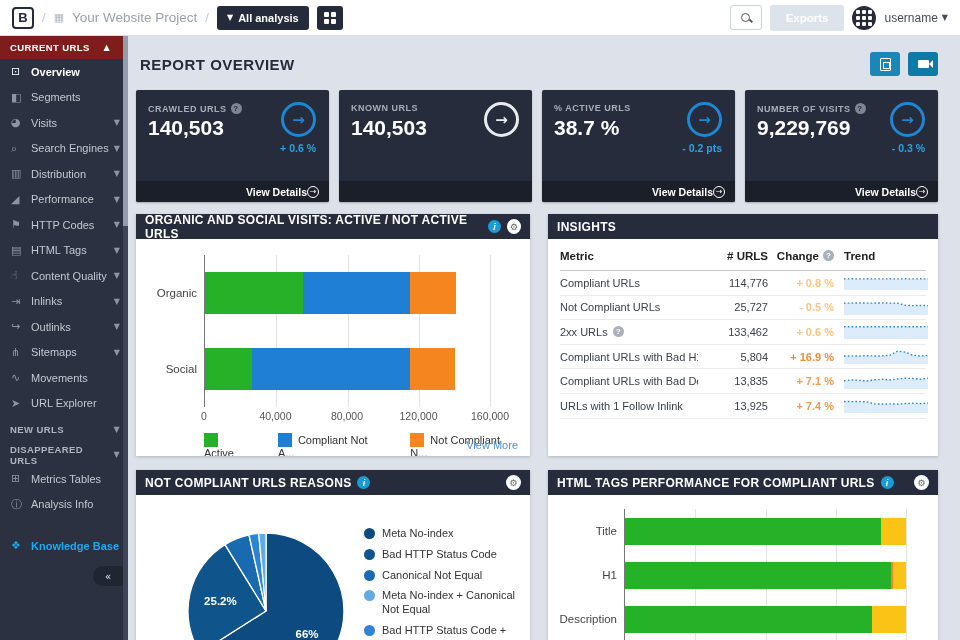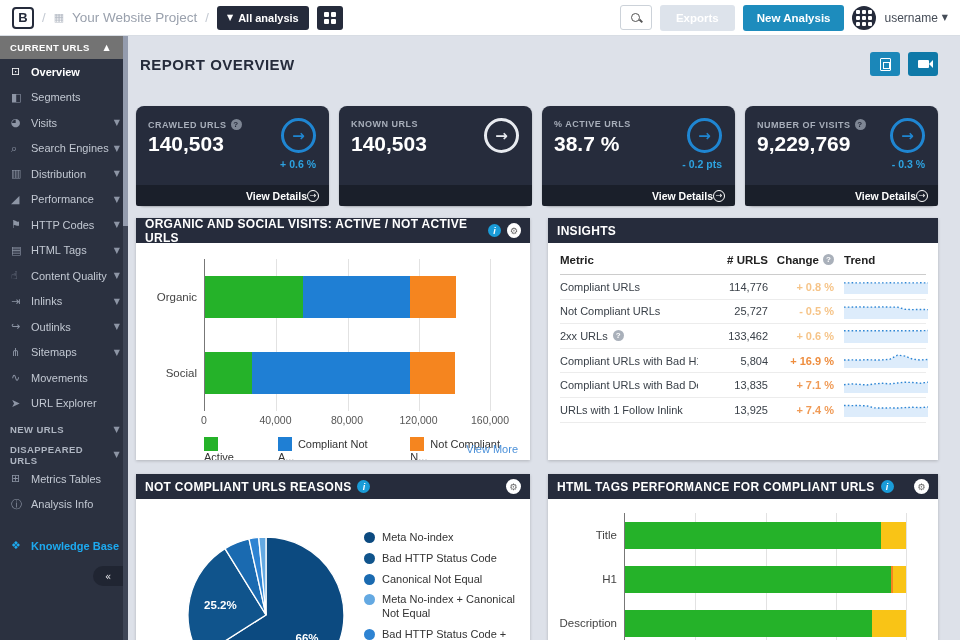--- a/index.html
+++ b/index.html
@@ -34,21 +34,21 @@
   .avatar { width:24px; height:24px; border-radius:50%; background:#252b3b; display:grid;
             grid-template-columns:4px 4px 4px; grid-gap:2px; align-content:center; justify-content:center; }
   .avatar i { width:4px; height:4px; background:#fff; border-radius:1px; }
   .username { font-size:12px; color:#454c57; display:flex; align-items:center; gap:4px; cursor:pointer; }
   .username .car { font-size:8px; color:#454c57; }
 
   
   .sidebar { position:absolute; top:36px; left:0; width:128px; height:604px; background:#2b3140; z-index:20; }
   .sb-scroll { position:absolute; right:0; top:0; width:5px; height:100%; background:#3e4556; }
   .sb-scroll i { position:absolute; top:0; right:0; width:5px; height:190px; background:#949cae; display:block; }
-  .sb-sec-active { height:23px; background:#737373; color:#fff; font-size:9.5px; font-weight:bold;
+  .sb-sec-active { height:23px; background:#7f1d1d; color:#fff; font-size:9.5px; font-weight:bold;
                    letter-spacing:.4px; display:flex; align-items:center; padding:0 10px; cursor:pointer; }
   .sb-sec-active .chv { margin-left:auto; font-size:8px; margin-right:8px; }
   .nav-item { height:25.5px; display:flex; align-items:center; padding:0 8px 0 11px; cursor:pointer; }
   .nav-item .ic { width:17px; font-size:11px; color:#8d95a5; flex:0 0 17px; }
   .nav-item .lb { font-size:11px; color:#c2c8d2; margin-left:3px; white-space:nowrap; }
   .nav-item.active .lb { color:#fff; font-weight:bold; }
   .nav-item.active .ic { color:#fff; }
   .nav-item .chv { margin-left:auto; font-size:8px; color:#8d95a5; }
   .sb-sec { height:23px; display:flex; align-items:center; padding:0 8px 0 10px;
             color:#aeb5c1; font-size:9.5px; font-weight:bold; letter-spacing:.4px; cursor:pointer; margin-top:2px; }
@@ -69,21 +69,21 @@
   .mini-btn.pdf { background:#1b87b9; }
   .mini-btn.cam { background:#0f79a8; }
   .doc-ic { width:11px; height:13px; border:1.3px solid #fff; border-radius:1px; position:relative; }
   .doc-ic::after { content:""; position:absolute; left:2px; top:3px; width:5px; height:5px; border:1px solid #fff; }
   .cam-ic { width:11px; height:8px; background:#fff; border-radius:1px; position:relative; }
   .cam-ic::after { content:""; position:absolute; right:-4px; top:0; border-top:4px solid transparent;
                    border-bottom:4px solid transparent; border-right:4px solid #fff; }
 
   
   .kpi-row { display:flex; gap:10px; margin-bottom:12px; }
-  .kpi { flex:1; height:100px; background:#262c3c; border-radius:8px; position:relative; box-shadow:0 1px 2px rgba(0,0,0,.25);margin-top:16px; }
+  .kpi { flex:1; height:112px; background:#262c3c; border-radius:2px; position:relative; box-shadow:0 1px 2px rgba(0,0,0,.25); }
   .kpi-label { position:absolute; left:12px; top:13px; font-size:9px; font-weight:bold; letter-spacing:.5px;
                color:#a7aeba; display:flex; align-items:center; gap:4px; }
   .help-dot { width:11px; height:11px; border-radius:50%; background:#7e8694; color:#262c3c; font-size:8px;
               font-weight:bold; display:inline-flex; align-items:center; justify-content:center; }
   .kpi-value { position:absolute; left:12px; top:26px; font-size:21px; font-weight:bold; color:#fff; }
   .kpi-circ { position:absolute; right:13px; top:12px; width:35px; height:35px; border-radius:50%;
               border:3.5px solid; display:flex; align-items:center; justify-content:center;
               font-size:15px; font-weight:bold; cursor:pointer; }
   .kpi-change { position:absolute; right:13px; top:52px; font-size:10.5px; font-weight:bold; color:#2da2e0; }
   .kpi-foot { position:absolute; bottom:0; left:0; right:0; height:21px; background:#1a1f2a;
@@ -157,21 +157,20 @@
         <i></i>
         <i></i>
         <i></i>
       </span>
   </button>
   <span class="tb-spacer"></span>
   <button class="btn-search">
     <span class="mag"></span>
   </button>
   <button class="btn-exports">Exports</button>
-  <button class="btn-new">New Analysis</button>
   <span class="avatar">
       <i></i>
       <i></i>
       <i></i>
       <i></i>
       <i></i>
       <i></i>
       <i></i>
       <i></i>
       <i></i>

